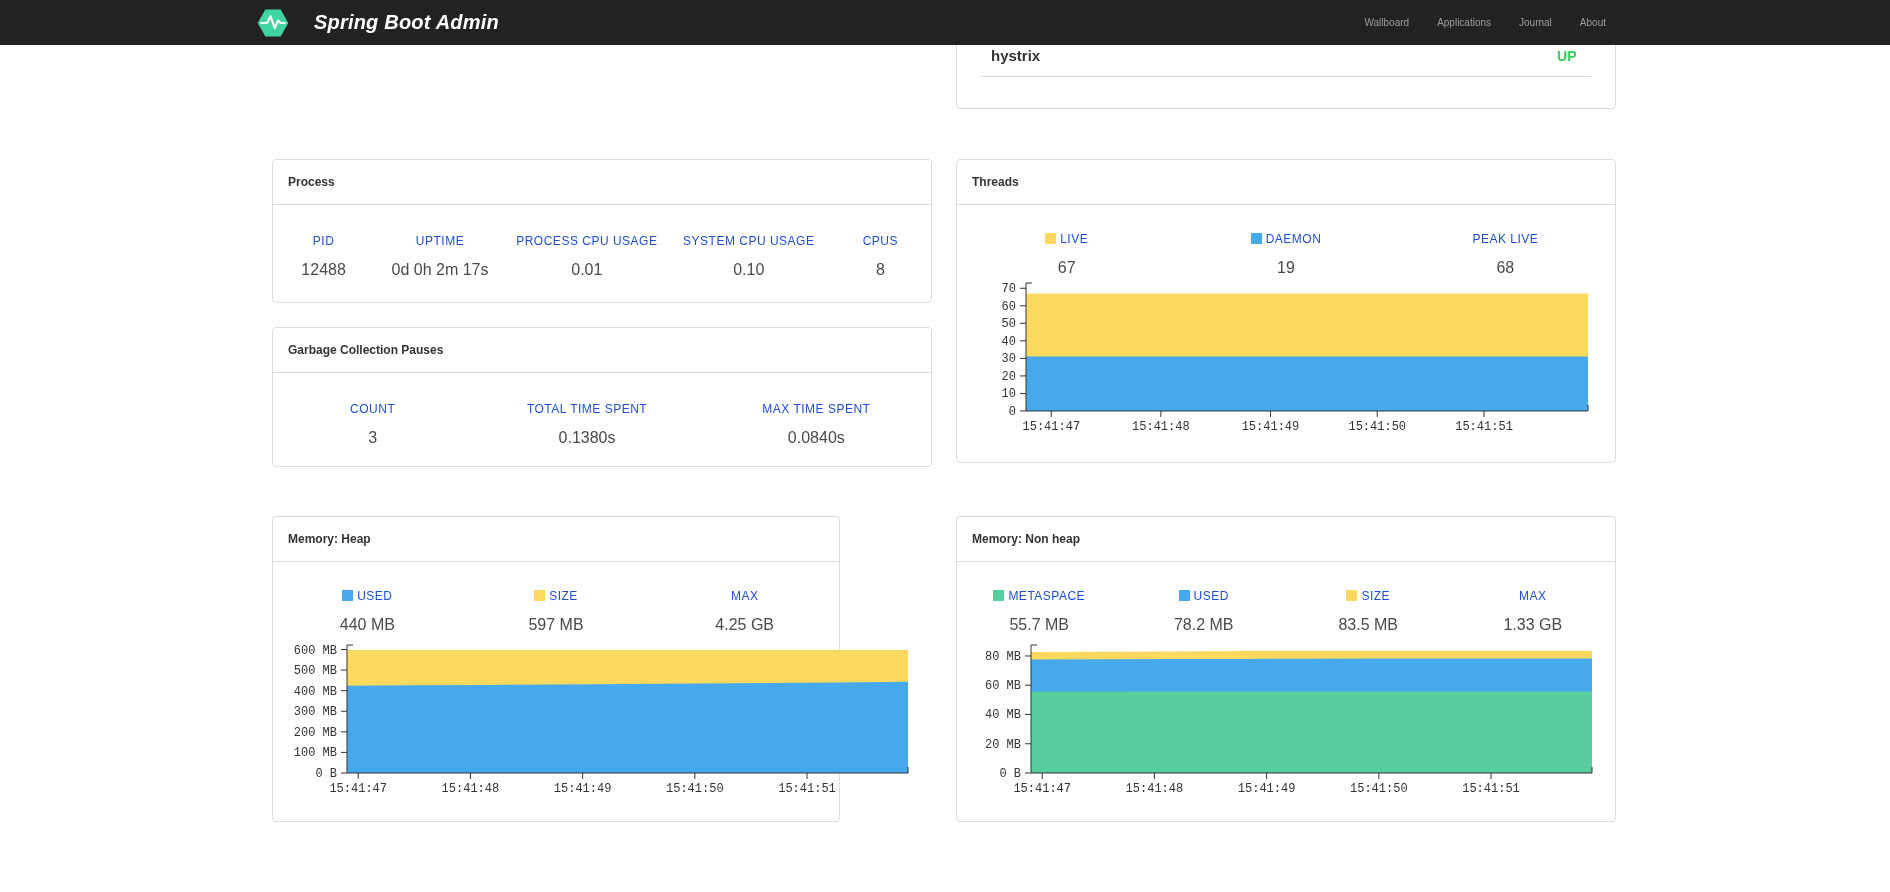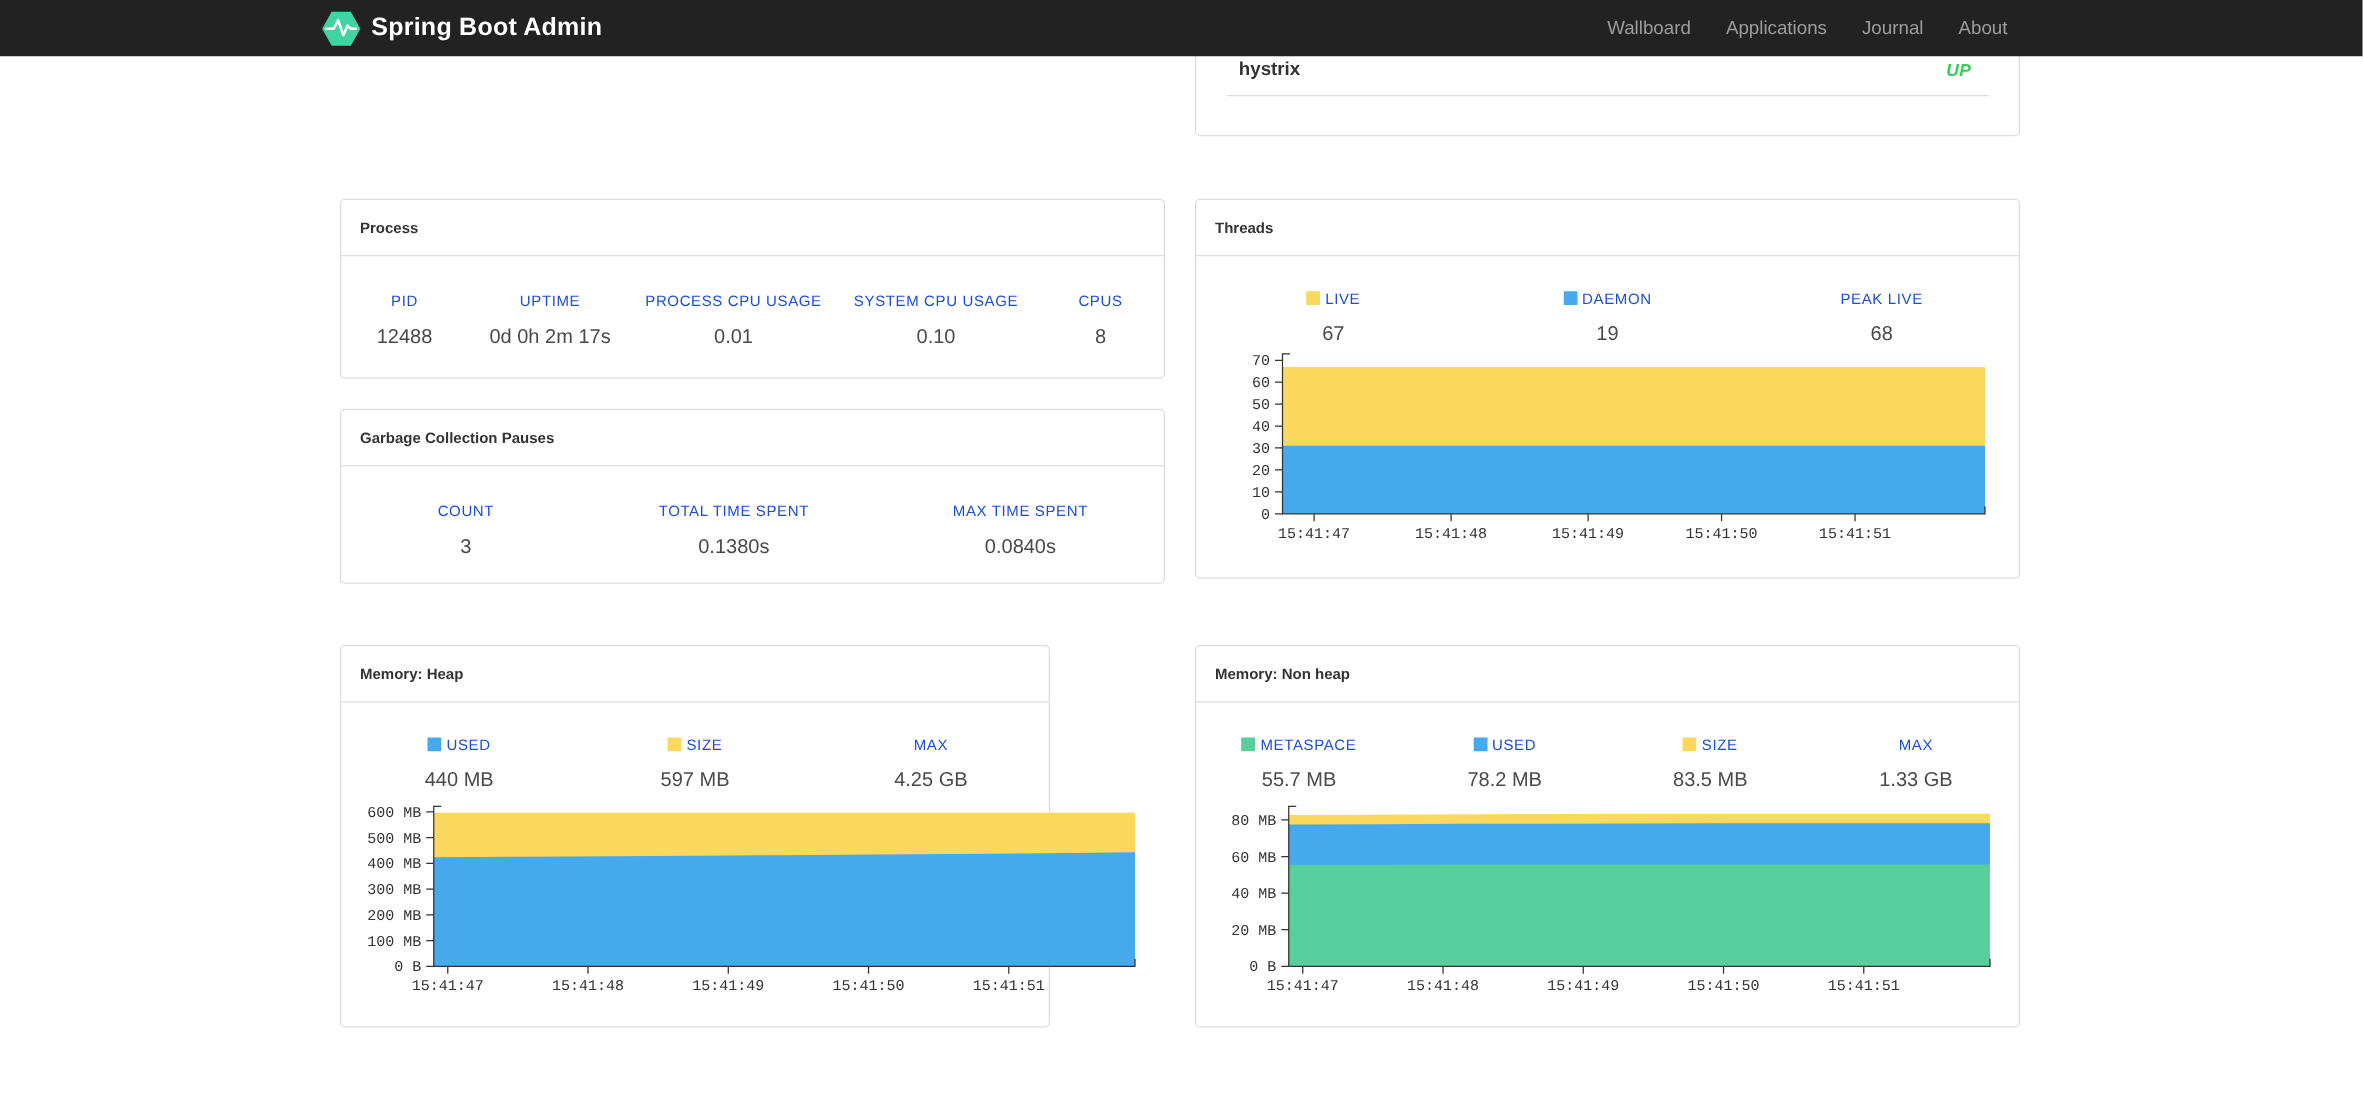--- a/index.html
+++ b/index.html
@@ -2,24 +2,24 @@
 <html><head>
 <meta charset="utf-8">
 <style>
   html,body{margin:0;padding:0;}
   body{
     width:1890px;height:892px;position:relative;overflow:hidden;
     background:#ffffff;font-family:"Liberation Sans",sans-serif;
   }
   
   .navbar{position:absolute;top:0;left:0;width:1890px;height:45px;background:#222222;z-index:50;}
-  .brand{position:absolute;left:256px;top:0;height:45px;display:flex;align-items:center;gap:7px;cursor:pointer;}
+  .brand{position:absolute;left:256px;top:0;height:45px;display:flex;align-items:center;gap:24px;cursor:pointer;font-style:italic;}
   .brand-title{color:#ffffff;font-size:20px;font-weight:bold;letter-spacing:.2px;white-space:nowrap;}
   .nav-items{position:absolute;right:270px;top:0;height:45px;display:flex;list-style:none;margin:0;padding:0;}
-  .nav-items li{line-height:45px;padding:0 14px;color:#9d9d9d;font-size:15px;cursor:pointer;white-space:nowrap;}
+  .nav-items li{line-height:45px;padding:0 14px;color:#9d9d9d;font-size:10px;cursor:pointer;white-space:nowrap;}
   
   .panel{position:absolute;background:#fff;border:1px solid #ddd;border-radius:4px;box-sizing:border-box;}
   .panel-heading{height:44px;border-bottom:1px solid #ddd;display:flex;align-items:center;
     padding:0 15px;font-size:12px;font-weight:bold;color:#333;}
   .metrics{display:flex;padding-top:28px;}
   .metrics.tight{padding-top:26px;}
   .cell{flex:1;text-align:center;}
   .cell.w13{flex:1.3;} .cell.w16{flex:1.6;} .cell.w115{flex:1.15;}
   .mlabel{font-size:12px;color:#1d4ed8;letter-spacing:.5px;line-height:16px;white-space:nowrap;}
   .mvalue{font-size:16px;color:#4a4a4a;margin-top:8px;line-height:26px;white-space:nowrap;}
@@ -61,21 +61,21 @@
     <li>Applications</li>
     <li>Journal</li>
     <li>About</li>
   </ul>
 </div>
 
 <div class="panel" id="health-panel">
   <div class="health-spacer"></div>
   <div class="health-row">
     <span class="health-name">hystrix</span>
-    <span class="health-status" style="color: rgb(52, 206, 87); font-style: italic;">UP</span>
+    <span class="health-status" style="color: rgb(52, 206, 87);">UP</span>
   </div>
 </div>
 
 <div class="panel" id="process-panel">
   <div class="panel-heading">Process</div>
   <div class="metrics">
     <div class="cell">
       <div class="mlabel">PID</div>
       <div class="mvalue">12488</div>
     </div>

